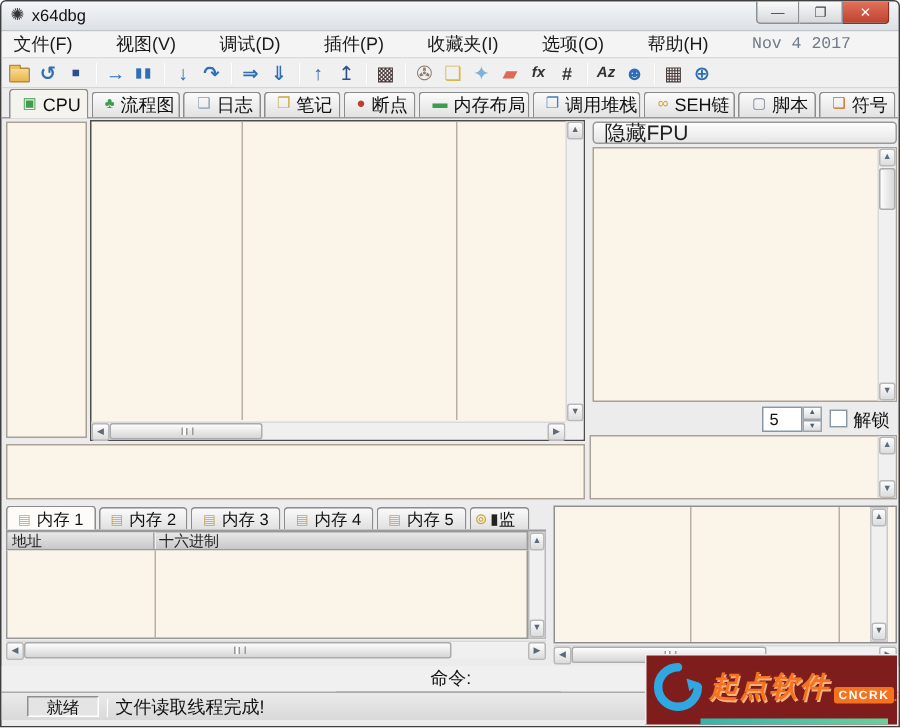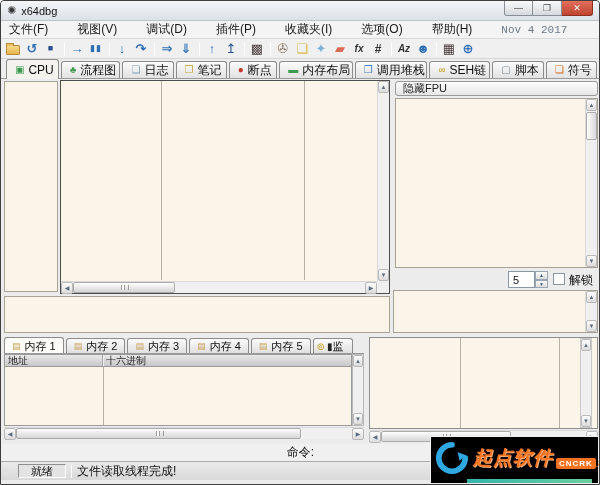--- a/index.html
+++ b/index.html
@@ -59,21 +59,21 @@
   .hsb{position:absolute;height:12px;background:#F0F0F0;border-top:1px solid #D9D9D9;display:flex;align-items:center;}
   .sarrow{width:12px;height:12px;display:flex;align-items:center;justify-content:center;font-size:6px;color:#5B6B7B;background:linear-gradient(#FDFDFD,#DCDCDC);border:1px solid #B9B9B9;border-radius:2px;flex:0 0 auto;}
   .vsb .sarrow{width:100%;}
   .vsb .sa-bottom{position:absolute;bottom:0;left:0;}
   .vthumb{position:absolute;left:0;width:100%;height:28px;top:13px;background:linear-gradient(90deg,#FDFDFD,#D8D8D8);border:1px solid #ABABAB;border-radius:2px;}
   .hthumb{height:11px;background:linear-gradient(#FDFDFD,#D6D6D6);border:1px solid #ABABAB;border-radius:2px;position:relative;flex:0 0 auto;}
   .hthumb::after{content:"";position:absolute;top:2px;bottom:2px;left:50%;width:6px;margin-left:-3px;border-left:1px solid #9a9a9a;border-right:1px solid #9a9a9a;box-shadow:inset 2px 0 0 #fff,inset 3px 0 0 #9a9a9a;}
   .corner{position:absolute;width:12px;height:12px;background:#F0F0F0;}
 
   
-  .fpubtn{position:absolute;left:394px;top:80px;width:203px;height:15px;background:linear-gradient(#FDFDFD,#E6E6E6);border:1px solid #9A9A9A;border-radius:3px;font-size:11px;color:#222;display:flex;align-items:center;padding-left:7px;}
+  .fpubtn{position:absolute;left:394px;top:80px;width:203px;height:15px;background:linear-gradient(#FDFDFD,#E6E6E6);border:1px solid #9A9A9A;border-radius:3px;font-size:14px;color:#222;display:flex;align-items:center;padding-left:7px;}
   .regbox{left:394px;top:97px;width:203px;height:170px;}
   .combo{position:absolute;left:392px;top:270px;width:112px;height:17px;background:linear-gradient(#FEFEFE,#EDEDED);border:1px solid #8A97A5;display:flex;align-items:center;font-size:10px;color:#111;padding-left:4px;white-space:nowrap;overflow:hidden;}
   .combo .drop{position:absolute;right:2px;font-size:7px;color:#44617E;}
   .spin{position:absolute;left:507px;top:270px;width:27px;height:17px;background:#FFF;border:1px solid #8A97A5;font-size:11px;color:#111;display:flex;align-items:center;padding-left:4px;}
   .spinbtns{position:absolute;left:534px;top:270px;width:13px;height:17px;display:flex;flex-direction:column;}
   .spinbtns span{flex:1;display:flex;align-items:center;justify-content:center;font-size:5px;color:#44617E;background:linear-gradient(#FDFDFD,#DCDCDC);border:1px solid #9AA5B1;}
   .chk{position:absolute;left:552px;top:272px;width:12px;height:12px;background:#FFF;border:1px solid #8A97A5;}
   .unlock{position:absolute;left:568px;top:271px;font-size:12px;color:#111;}
   .argsbox{left:392px;top:289px;width:205px;height:43px;}
 
@@ -100,21 +100,21 @@
   
   .cmdrow{position:absolute;top:443px;left:0;right:0;height:17px;background:#F0F0F0;display:flex;align-items:center;flex-direction:column;}
   .cmdlabel{font-size:12px;color:#111;margin-left:5px;margin-right:4px;white-space:nowrap;}
   .cmdinput{flex:1;height:15px;margin-right:3px;border:1px solid #8E8E8E;background:#FFF;font-size:11px;padding:0 3px;outline:none;}
   .statusbar{position:absolute;top:460px;left:0;right:0;height:19px;background:linear-gradient(#EAEAEA,#D9D9D9);border-top:1px solid #ABABAB;display:flex;align-items:center;}
   .ready{width:48px;height:14px;margin-left:17px;border:1px solid;border-color:#8F8F8F #FFFFFF #FFFFFF #8F8F8F;background:#E4E4E4;font-size:11px;color:#111;display:flex;align-items:center;justify-content:center;}
   .sdiv{width:1px;height:13px;background:#AFAFAF;border-right:1px solid #FFF;margin:0 5px;}
   .smsg{font-size:12px;color:#111;white-space:nowrap;}
 
   
-  .watermark{position:absolute;right:1px;bottom:1px;width:168px;height:47px;background:#000000;z-index:10;display:flex;align-items:center;padding:2px 16px 6px 4px;border-left:1px solid #EEE;border-top:1px solid #EEE;}
+  .watermark{position:absolute;right:1px;bottom:1px;width:168px;height:47px;background:#7f1d1d;z-index:10;display:flex;align-items:center;padding:2px 16px 6px 4px;border-left:1px solid #EEE;border-top:1px solid #EEE;}
   .wlogo{width:34px;height:34px;flex:0 0 auto;margin-right:4px;}
   .wbrand{font-size:19px;font-weight:bold;color:#F5731F;font-style:italic;letter-spacing:1px;white-space:nowrap;text-shadow:1px 1px 0 #F9B27E;}
   .wbadgecol{display:flex;flex-direction:row;align-items:flex-end;margin-left:3px;}
   .wbadge{background:#F5731F;color:#FFF;font-size:8px;font-weight:bold;padding:1px 3px;border-radius:2px;letter-spacing:1px;}
   .wdomain{color:#F5731F;font-size:8px;font-weight:bold;margin-top:12px;}
   .wteal{position:absolute;left:36px;right:6px;bottom:0;height:4px;background:linear-gradient(90deg,#35B4AC,#6BCF9F);}
 </style>
 </head>
 <body>
 

